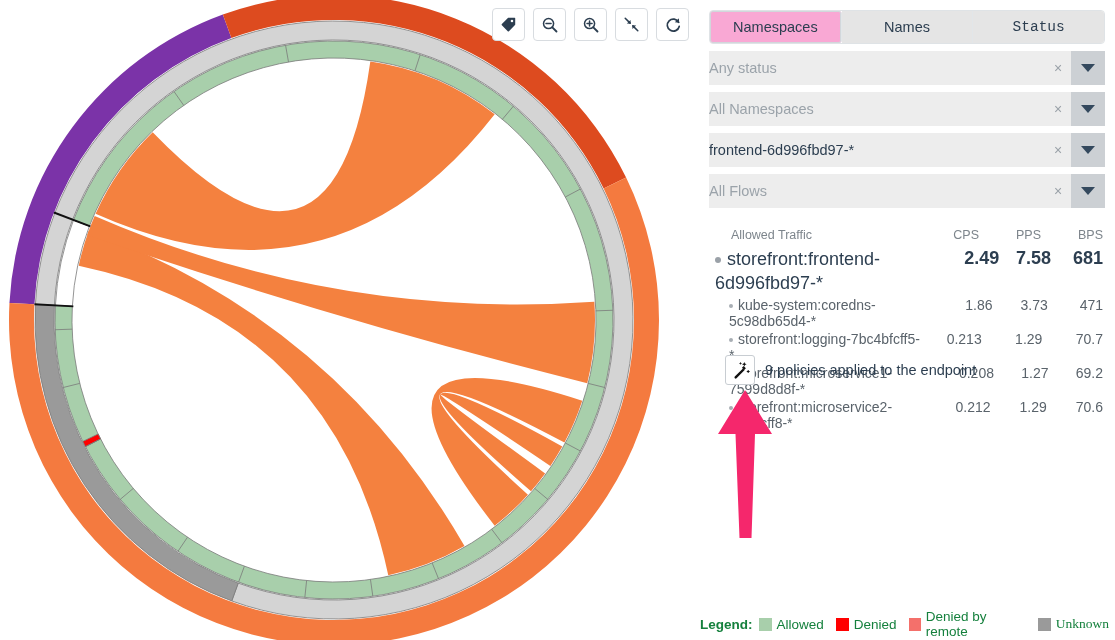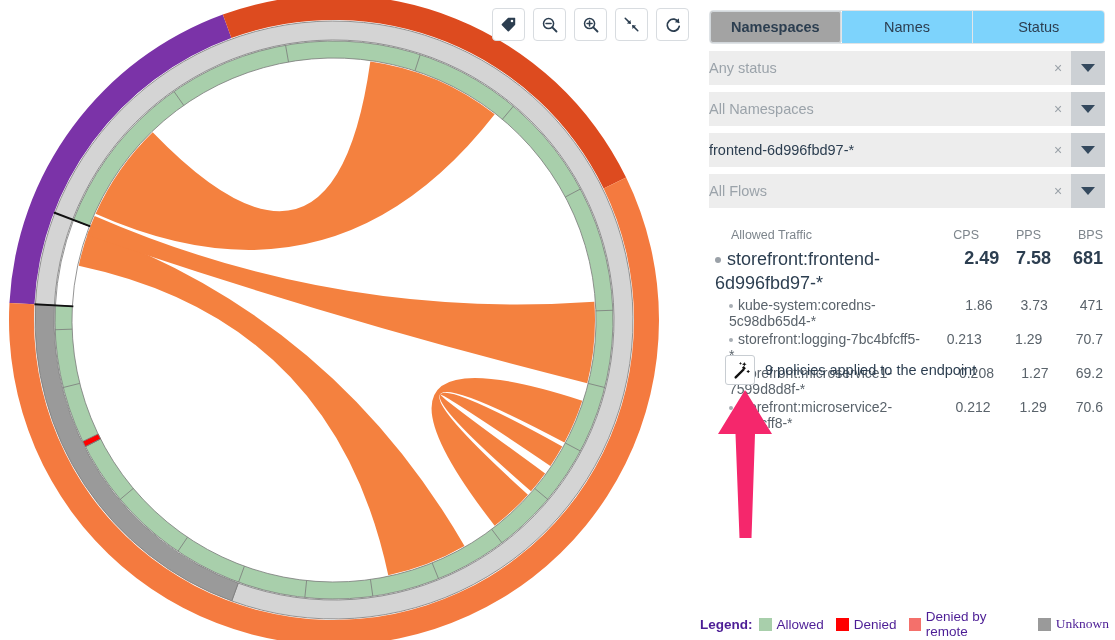--- a/index.html
+++ b/index.html
@@ -51,31 +51,31 @@
     border: 1px solid #dfe3e6;
     border-radius: 4px;
     overflow: hidden;
     background:#fff;
   }
   .tab {
     flex: 1 1 0;
     display: flex; align-items: center; justify-content: center;
     font-size: 14.5px;
     color: #2c3e50;
-    background: #7dd3fc;
+    background: #e5e5e5;
     border-right: 1px solid #e2e6e9;
     cursor: pointer;
     height: 100%;
   }
-  .tab:last-child { border-right: none; }
+  .tab:last-child { border-right: none; font-family: Liberation Mono, monospace; }
   .tab.active {
-    background:#a3a3a3;
+    background:#f9a8d4;
     box-shadow: inset 0 0 0 1px #d2d7db;
     border-radius: 3px;
-    font-weight: 700;
+    font-weight: 400;
   }
 
   
   .filter-row {
     position: absolute; left: 9px; width: 396px; height: 34px;
     display: flex;
   }
   .filter-input {
     flex: 1 1 auto;
     background: #ededed;
@@ -167,21 +167,21 @@
     pointer-events: none;
     z-index: 60;
   }
 
   
   #legend {
     position: absolute; left: 700px; top: 612px;
     width: 415px; height: 24px;
     display: flex; align-items: center; justify-content: flex-end;
     padding-right: 6px;
-    font-size: 13.5px; color:#4c1d95;
+    font-size: 13.5px; color:#15803d;
   }
   #legend .lg-title { font-weight: 700; margin-right: 6px; }
   .lg-item { display:flex; align-items:center; margin-right: 12px; }
   .lg-item:last-child { margin-right: 0; font-family: Liberation Serif, serif; }
   .lg-sw { width: 13px; height: 13px; margin-right: 5px; display:inline-block; }
 </style>
 </head>
 <body>
 
 <div id="app">

